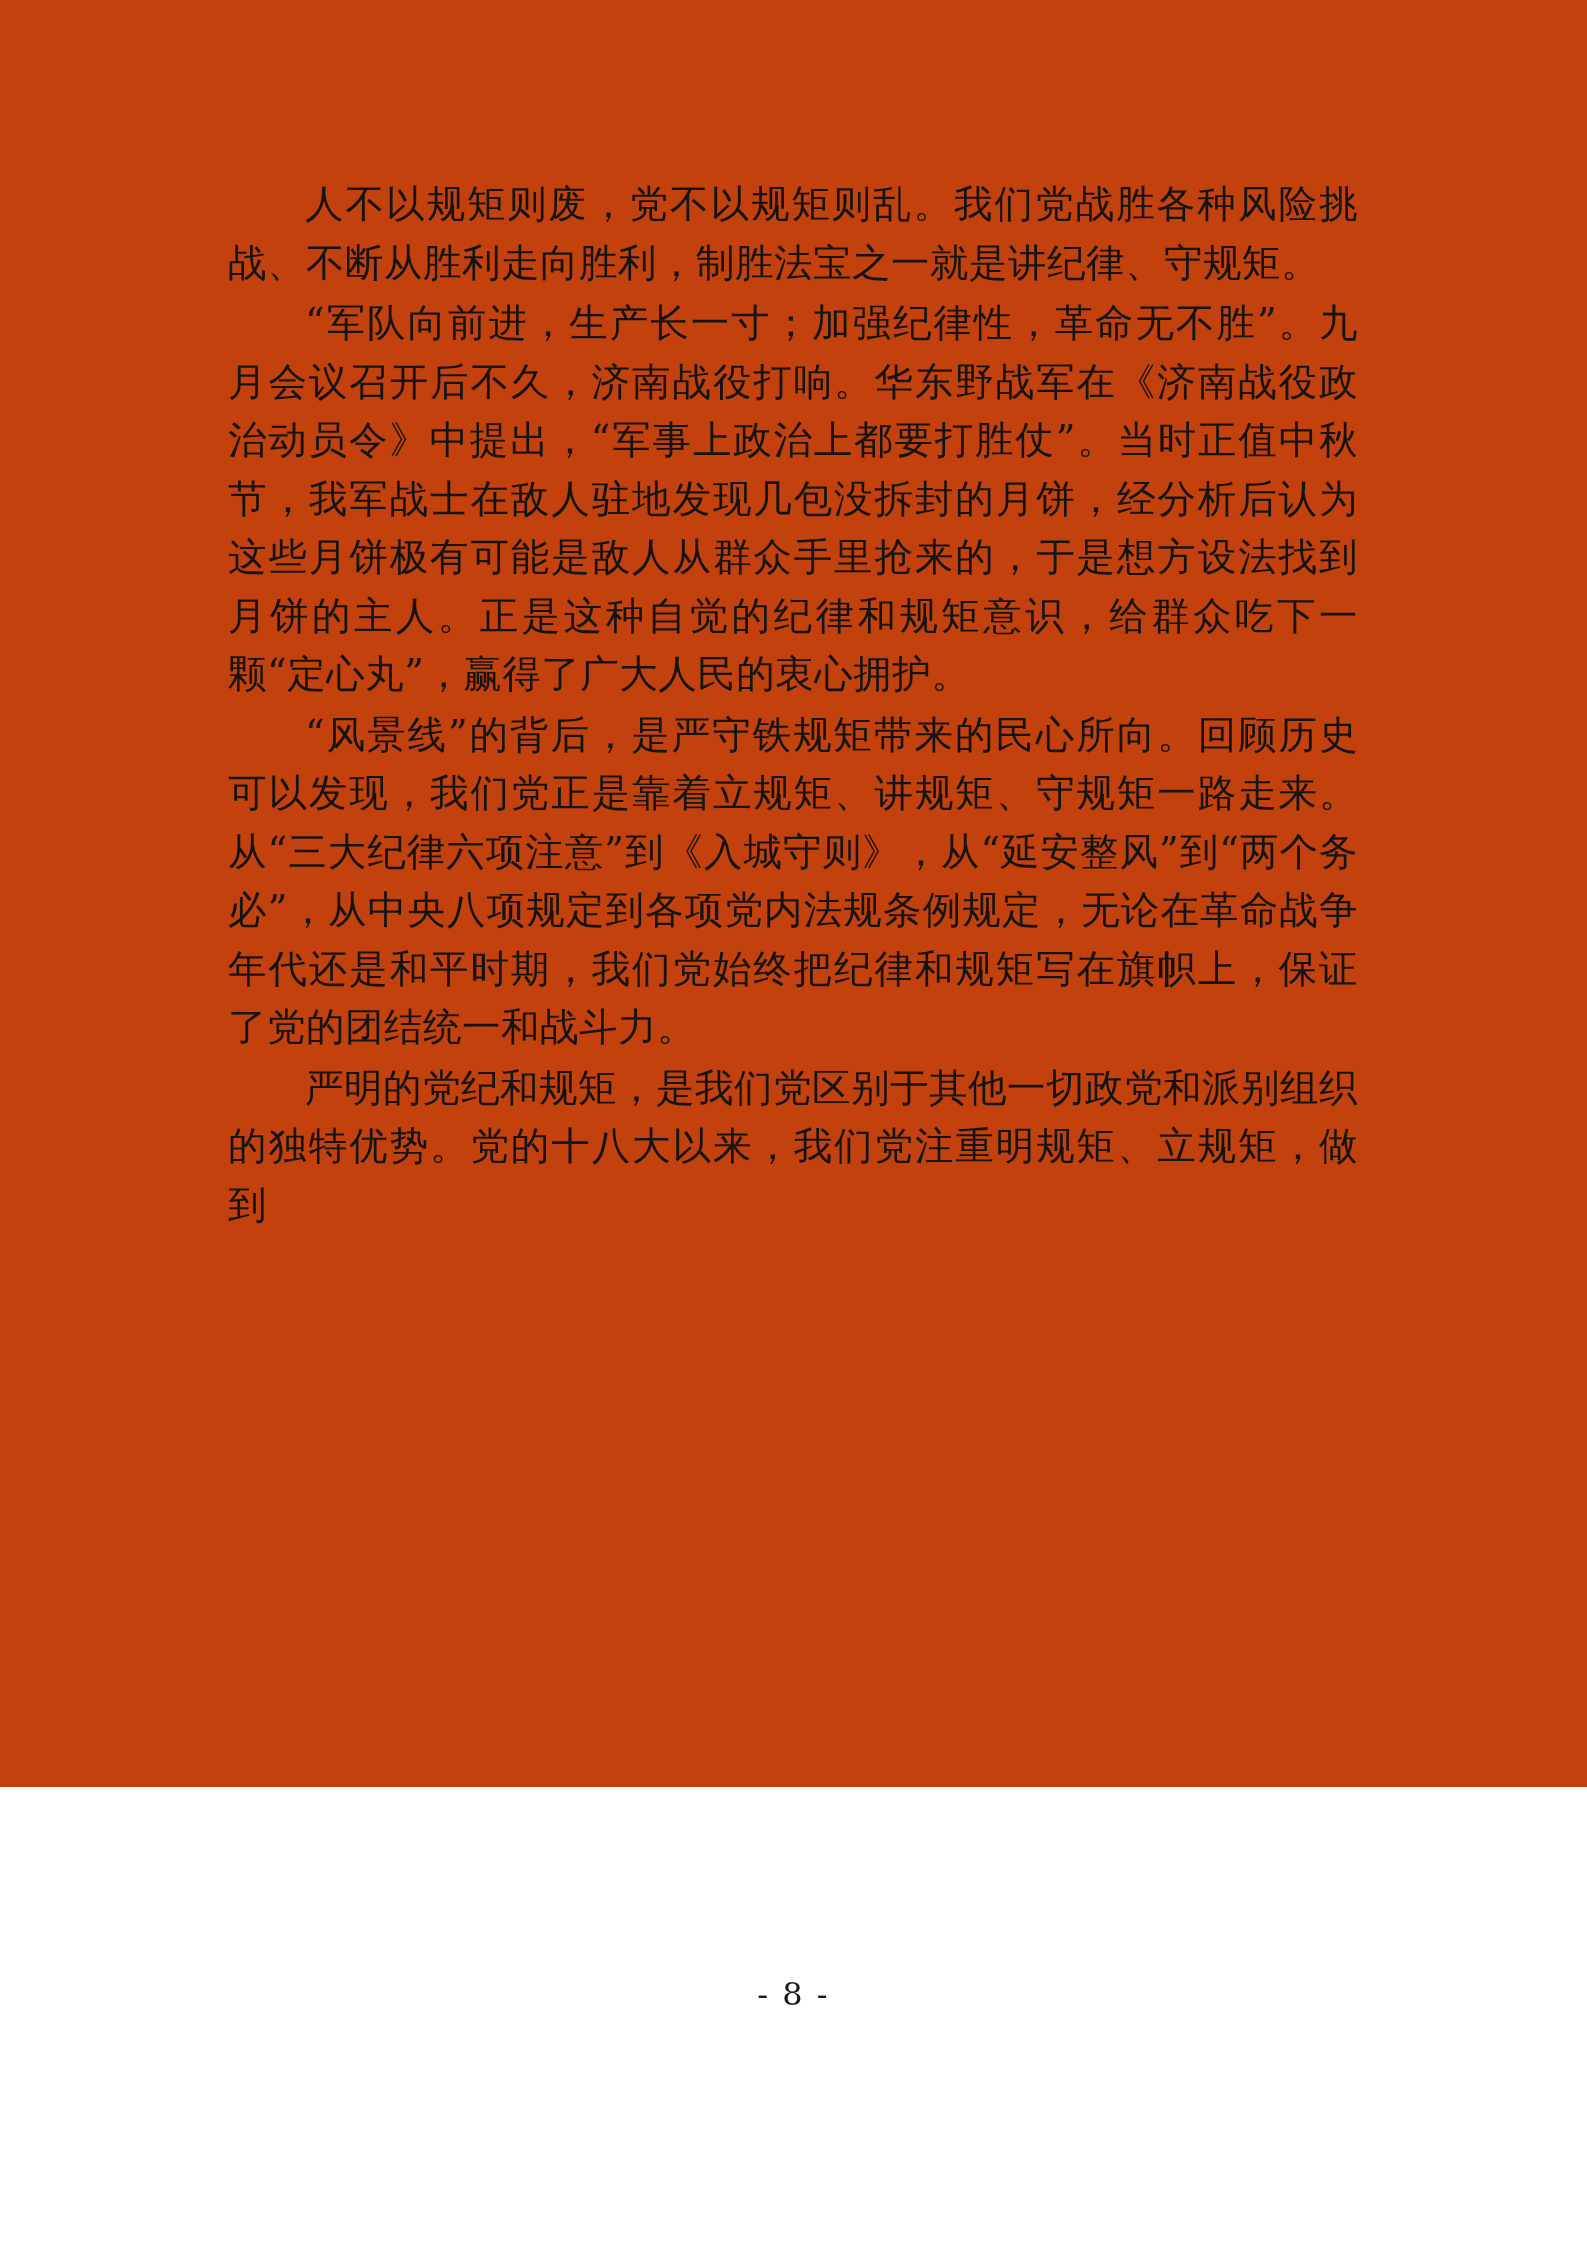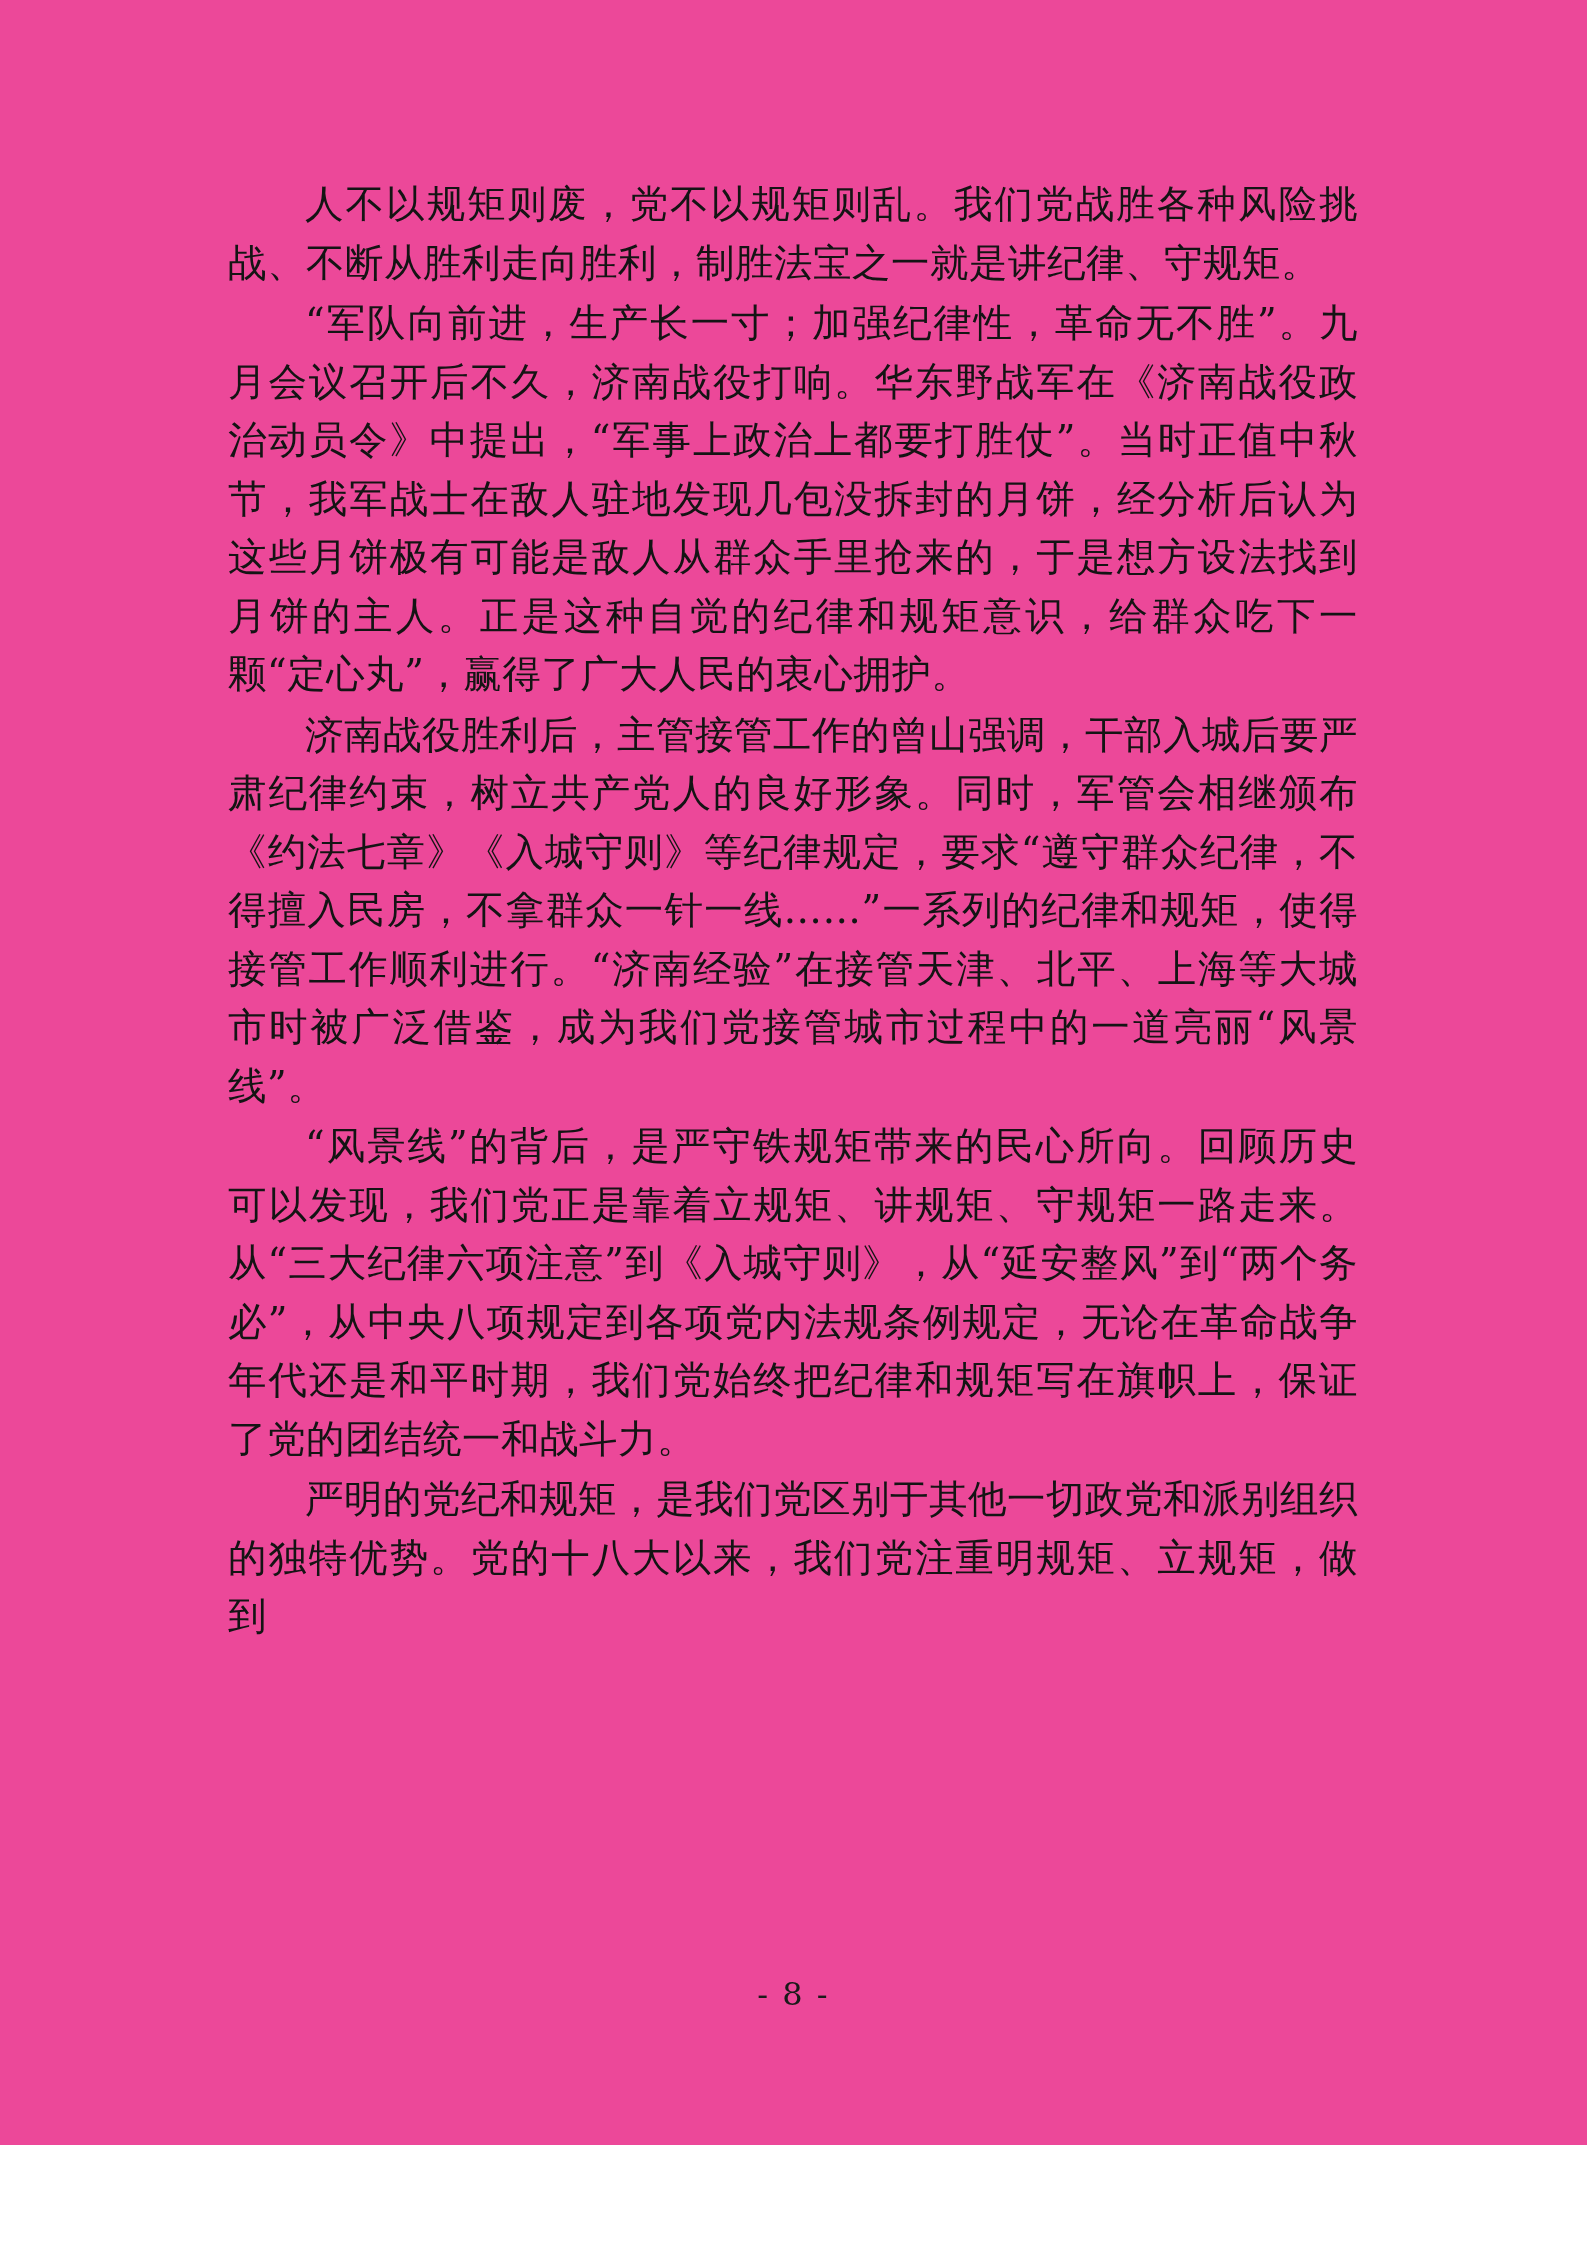--- a/index.html
+++ b/index.html
@@ -13,22 +13,22 @@
     font-family: "DejaVu Serif", serif;
     color: #1a1a1a;
     position: relative;
     overflow: hidden;
   }
   .page {
     position: absolute;
     top: 0;
     left: 0;
     width: 1587px;
-    height: 2145px;
-    background: #ec4899;
+    height: 1787px;
+    background: #c2410c;
     box-sizing: border-box;
   }
   .content {
     position: absolute;
     left: 228px;
     top: 175px;
     width: 1130px;
   }
   .para {
     font-size: 38.5px;
@@ -53,18 +53,17 @@
     letter-spacing: 2px;
   }
 </style>
 </head>
 <body>
 
 <div class="page">
   <div class="content">
     <p class="para">人不以规矩则废，党不以规矩则乱。我们党战胜各种风险挑战、不断从胜利走向胜利，制胜法宝之一就是讲纪律、守规矩。</p>
     <p class="para">“军队向前进，生产长一寸；加强纪律性，革命无不胜”。九月会议召开后不久，济南战役打响。华东野战军在《济南战役政治动员令》中提出，“军事上政治上都要打胜仗”。当时正值中秋节，我军战士在敌人驻地发现几包没拆封的月饼，经分析后认为这些月饼极有可能是敌人从群众手里抢来的，于是想方设法找到月饼的主人。正是这种自觉的纪律和规矩意识，给群众吃下一颗“定心丸”，赢得了广大人民的衷心拥护。</p>
-    <p class="para">济南战役胜利后，主管接管工作的曾山强调，干部入城后要严肃纪律约束，树立共产党人的良好形象。同时，军管会相继颁布《约法七章》《入城守则》等纪律规定，要求“遵守群众纪律，不得擅入民房，不拿群众一针一线……”一系列的纪律和规矩，使得接管工作顺利进行。“济南经验”在接管天津、北平、上海等大城市时被广泛借鉴，成为我们党接管城市过程中的一道亮丽“风景线”。</p>
     <p class="para">“风景线”的背后，是严守铁规矩带来的民心所向。回顾历史可以发现，我们党正是靠着立规矩、讲规矩、守规矩一路走来。从“三大纪律六项注意”到《入城守则》，从“延安整风”到“两个务必”，从中央八项规定到各项党内法规条例规定，无论在革命战争年代还是和平时期，我们党始终把纪律和规矩写在旗帜上，保证了党的团结统一和战斗力。</p>
     <p class="para">严明的党纪和规矩，是我们党区别于其他一切政党和派别组织的独特优势。党的十八大以来，我们党注重明规矩、立规矩，做到</p>
   </div>
   <div class="footer">- 8 -</div>
 </div>
 
 </body></html>

